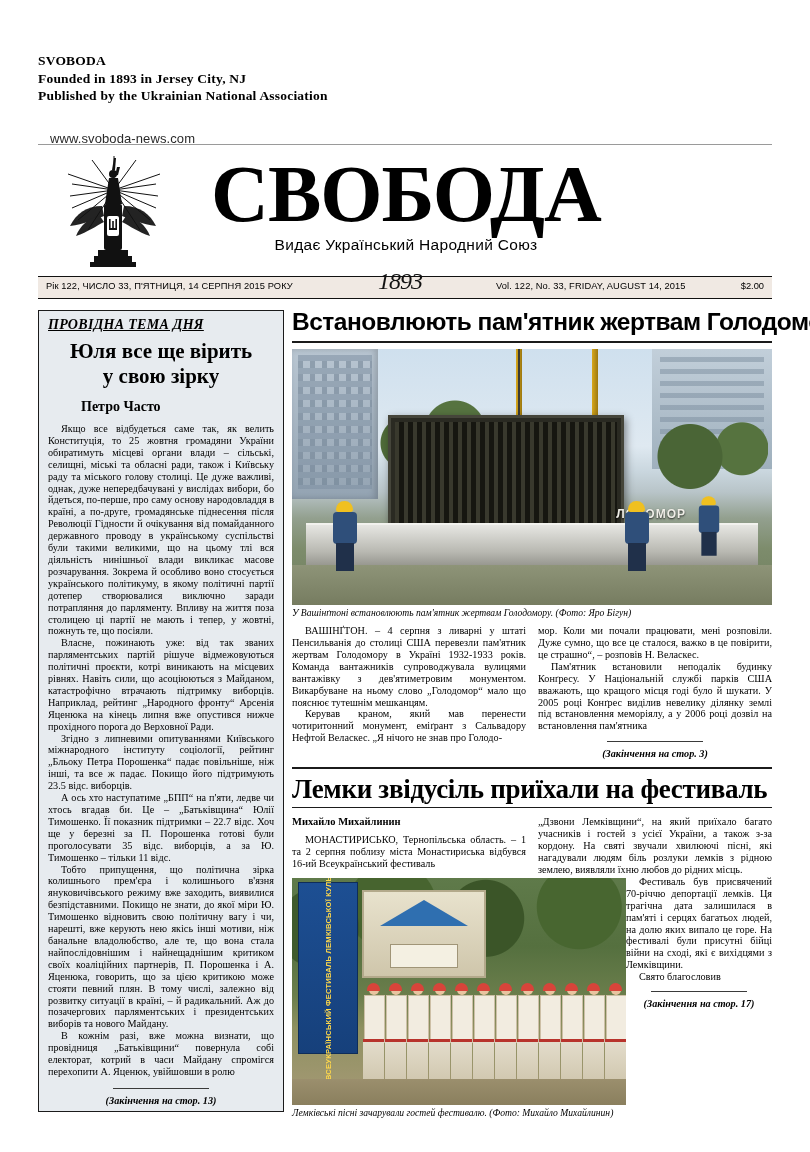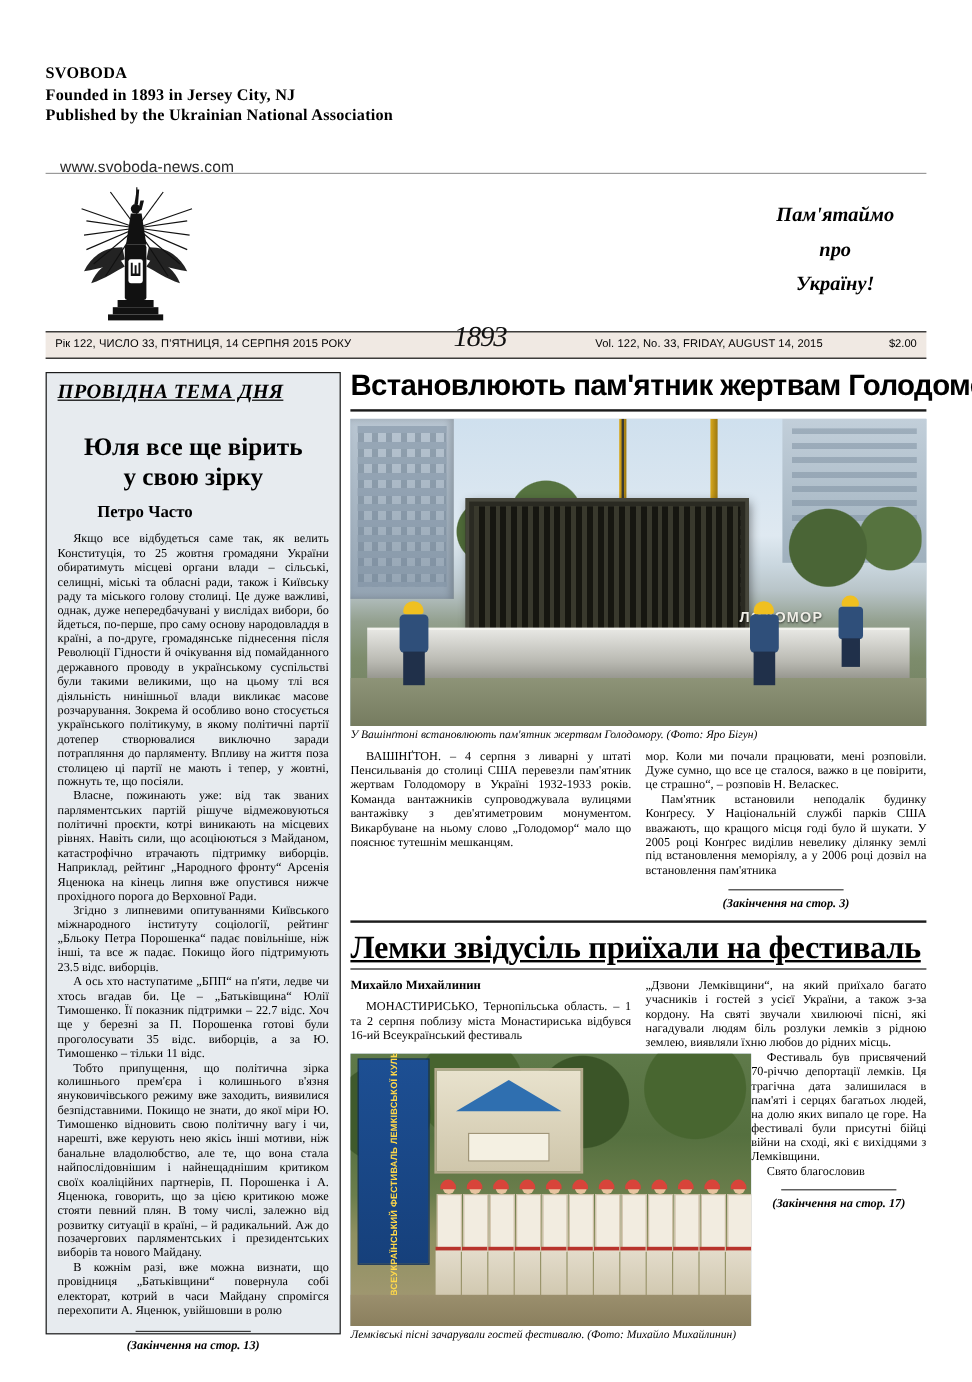--- a/index.html
+++ b/index.html
@@ -160,24 +160,24 @@
     background: #e7ebef;
     border: 1.3px solid #1b1b1b;
     padding: 6px 9px 8px 9px;
     box-sizing: border-box;
     height: 802px;
   }
   .kicker {
     font-family: "Liberation Serif", serif;
     font-style: italic;
     font-weight: bold;
-    font-size: 17px;
+    font-size: 14px;
     text-decoration: underline;
     letter-spacing: 0.3px;
-    margin-bottom: 23px;
+    margin-bottom: 6px;
   }
   .lead-headline {
     font-family: "Liberation Serif", serif;
     font-weight: bold;
     font-size: 21px;
     line-height: 25px;
     text-align: center;
     margin: 3px 0 10px 0;
   }
   .byline {
@@ -511,26 +511,25 @@
           <path d="M47 65 l1.6 0 l0 9 l1.6 0 l0 -7 l1.6 0 l0 7 l1.6 0 l0 -9 l1.6 0 l0 11 l-8 0 z"></path>
         </g>
         <g fill="#111">
           <rect x="36" y="96" width="30" height="6"></rect>
           <rect x="32" y="102" width="38" height="6"></rect>
           <rect x="28" y="108" width="46" height="5"></rect>
         </g>
       </svg>
     </div>
 
-
-    <div class="slogan">
-      <div>Пам'ятаймо</div>
-      <div>про</div>
-      <div>Україну!</div>
+    <div class="nameplate">
+      <div class="title">СВОБОДА</div>
+      <div class="subtitle">Видає Український Народний Союз</div>
     </div>
+
   </div>
 
   <div class="dateline-bar">
     <div class="dl-left">Рік 122, ЧИСЛО 33, П'ЯТНИЦЯ, 14 СЕРПНЯ 2015 РОКУ</div>
     <div class="dl-year">1893</div>
     <div class="dl-right">Vol. 122, No. 33, FRIDAY, AUGUST 14, 2015</div>
     <div class="dl-price">$2.00</div>
   </div>
 
   <div class="left-col">
@@ -583,30 +582,31 @@
         <div class="helmet"></div>
         <div class="torso"></div>
         <div class="legs"></div>
       </div>
     </div>
     <div class="photo-caption">У Вашінґтоні встановлюють пам'ятник жертвам Голодомору. (Фото: Яро Бігун)</div>
 
     <div style="display:flex; gap:12px; margin-top:7px;">
       <div style="width:234px;" class="col-text">
         <p>ВАШІНҐТОН. – 4 серпня з ливарні у штаті Пенсильванія до столиці США перевезли пам'ятник жертвам Голодомору в Україні 1932-1933 років. Команда вантажників супроводжувала вулицями вантажівку з дев'ятиметровим монументом. Викарбуване на ньому слово „Голодомор“ мало що пояснює тутешнім мешканцям.</p>
+        <p>Керував краном, який мав перенести чотиритонний монумент, еміґрант з Сальвадору Нефтой Веласкес. „Я нічого не знав про Голодо-</p>
       </div>
       <div style="width:234px;" class="col-text">
         <p class="noindent">мор. Коли ми почали працювати, мені розповіли. Дуже сумно, що все це сталося, важко в це повірити, це страшно“, – розповів Н. Веласкес.</p>
         <p>Пам'ятник встановили неподалік будинку Конґресу. У Національній службі парків США вважають, що кращого місця годі було й шукати. У 2005 році Конґрес виділив невелику ділянку землі під встановлення меморіялу, а у 2006 році дозвіл на встановлення пам'ятника</p>
         <div class="contin" style="margin-top:9px;">(Закінчення на стор. 3)</div>
       </div>
     </div>
 
     <div class="hr-rule" style="margin-top:7px;"></div>
-    <div class="lemky-headline" style="margin-top:5px;text-decoration:underline;">Лемки звідусіль приїхали на фестиваль</div>
+    <div class="lemky-headline" style="margin-top:5px;">Лемки звідусіль приїхали на фестиваль</div>
     <div class="hr-rule" style="margin-top:2px;"></div>
 
     <div style="display:flex; gap:12px; margin-top:8px;">
 
       <div style="width:234px;">
         <div class="lemky-byline" style="margin-bottom:7px;">Михайло Михайлинин</div>
         <div class="col-text">
           <p>МОНАСТИРИСЬКО, Тернопільська область. – 1 та 2 серпня поблизу міста Монастириська відбувся 16-ий Всеукраїнський фестиваль</p>
         </div>
 

